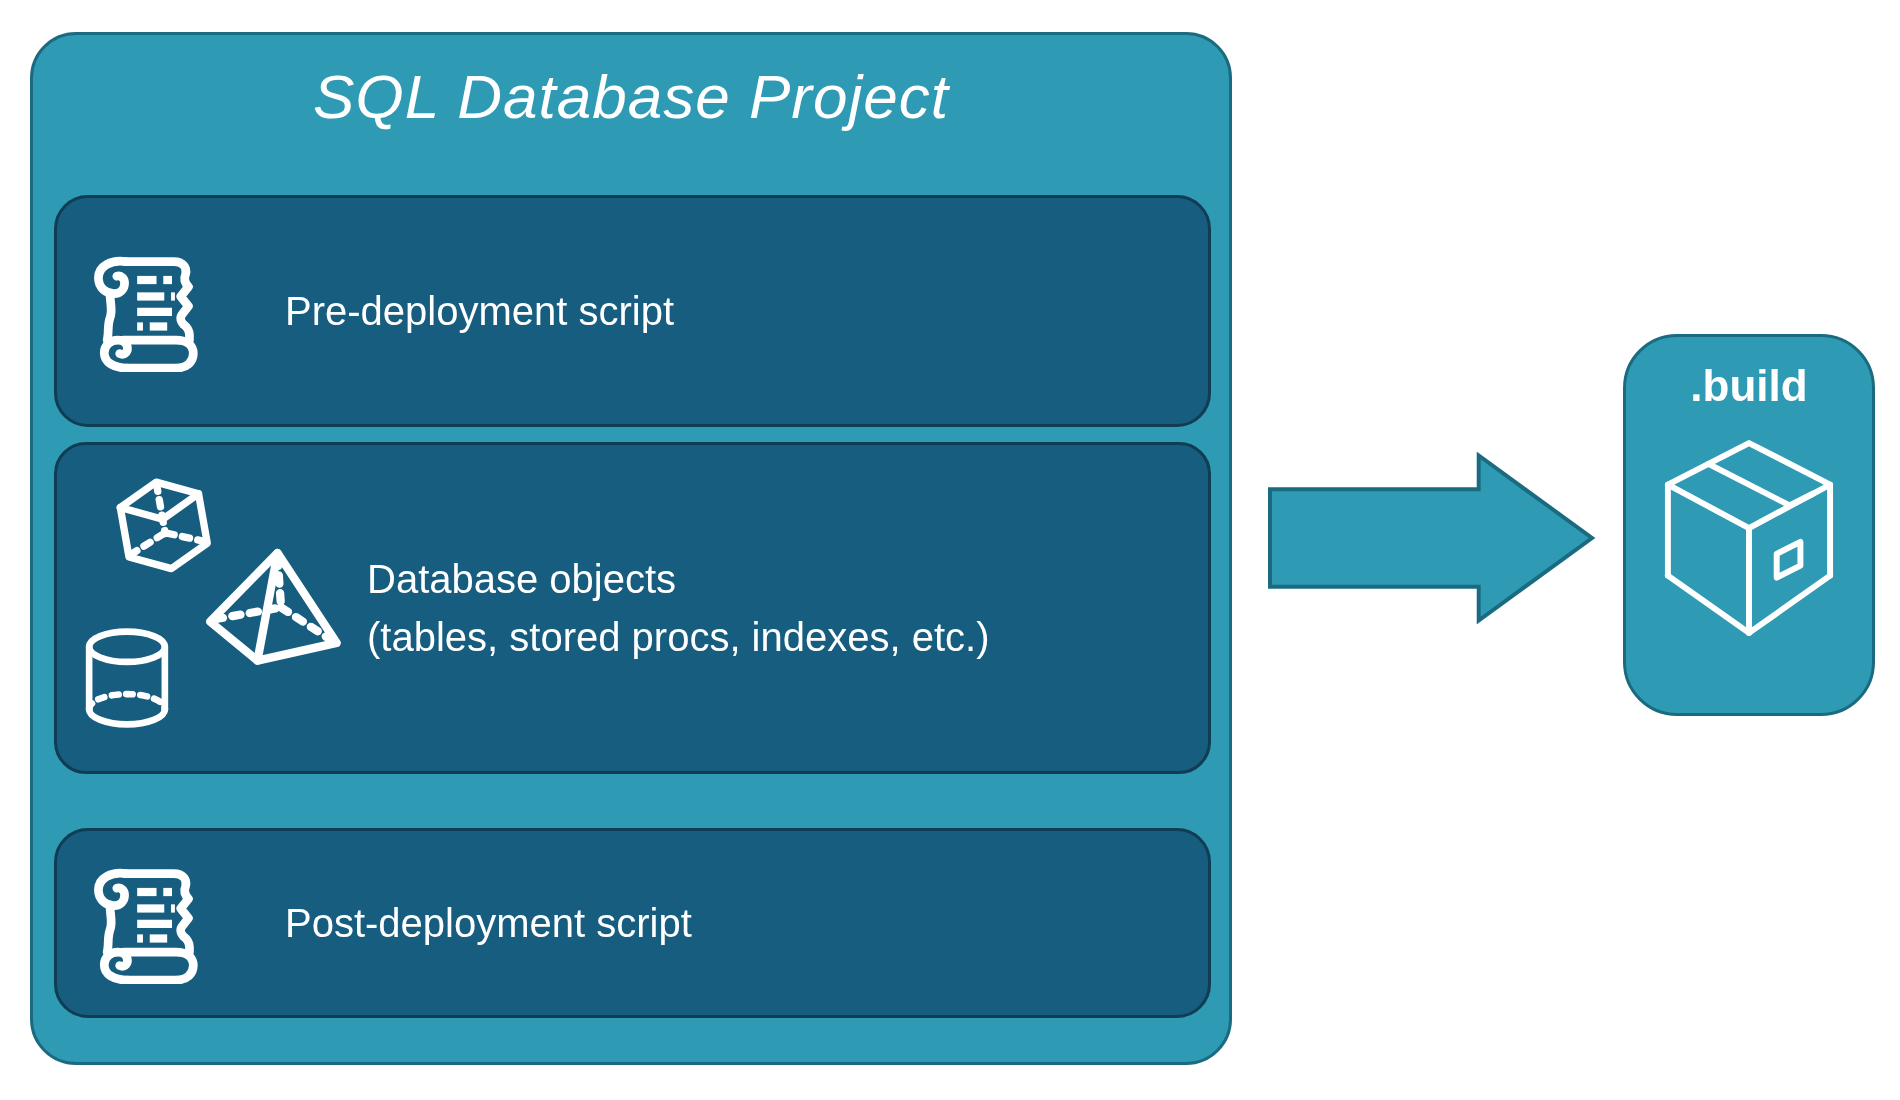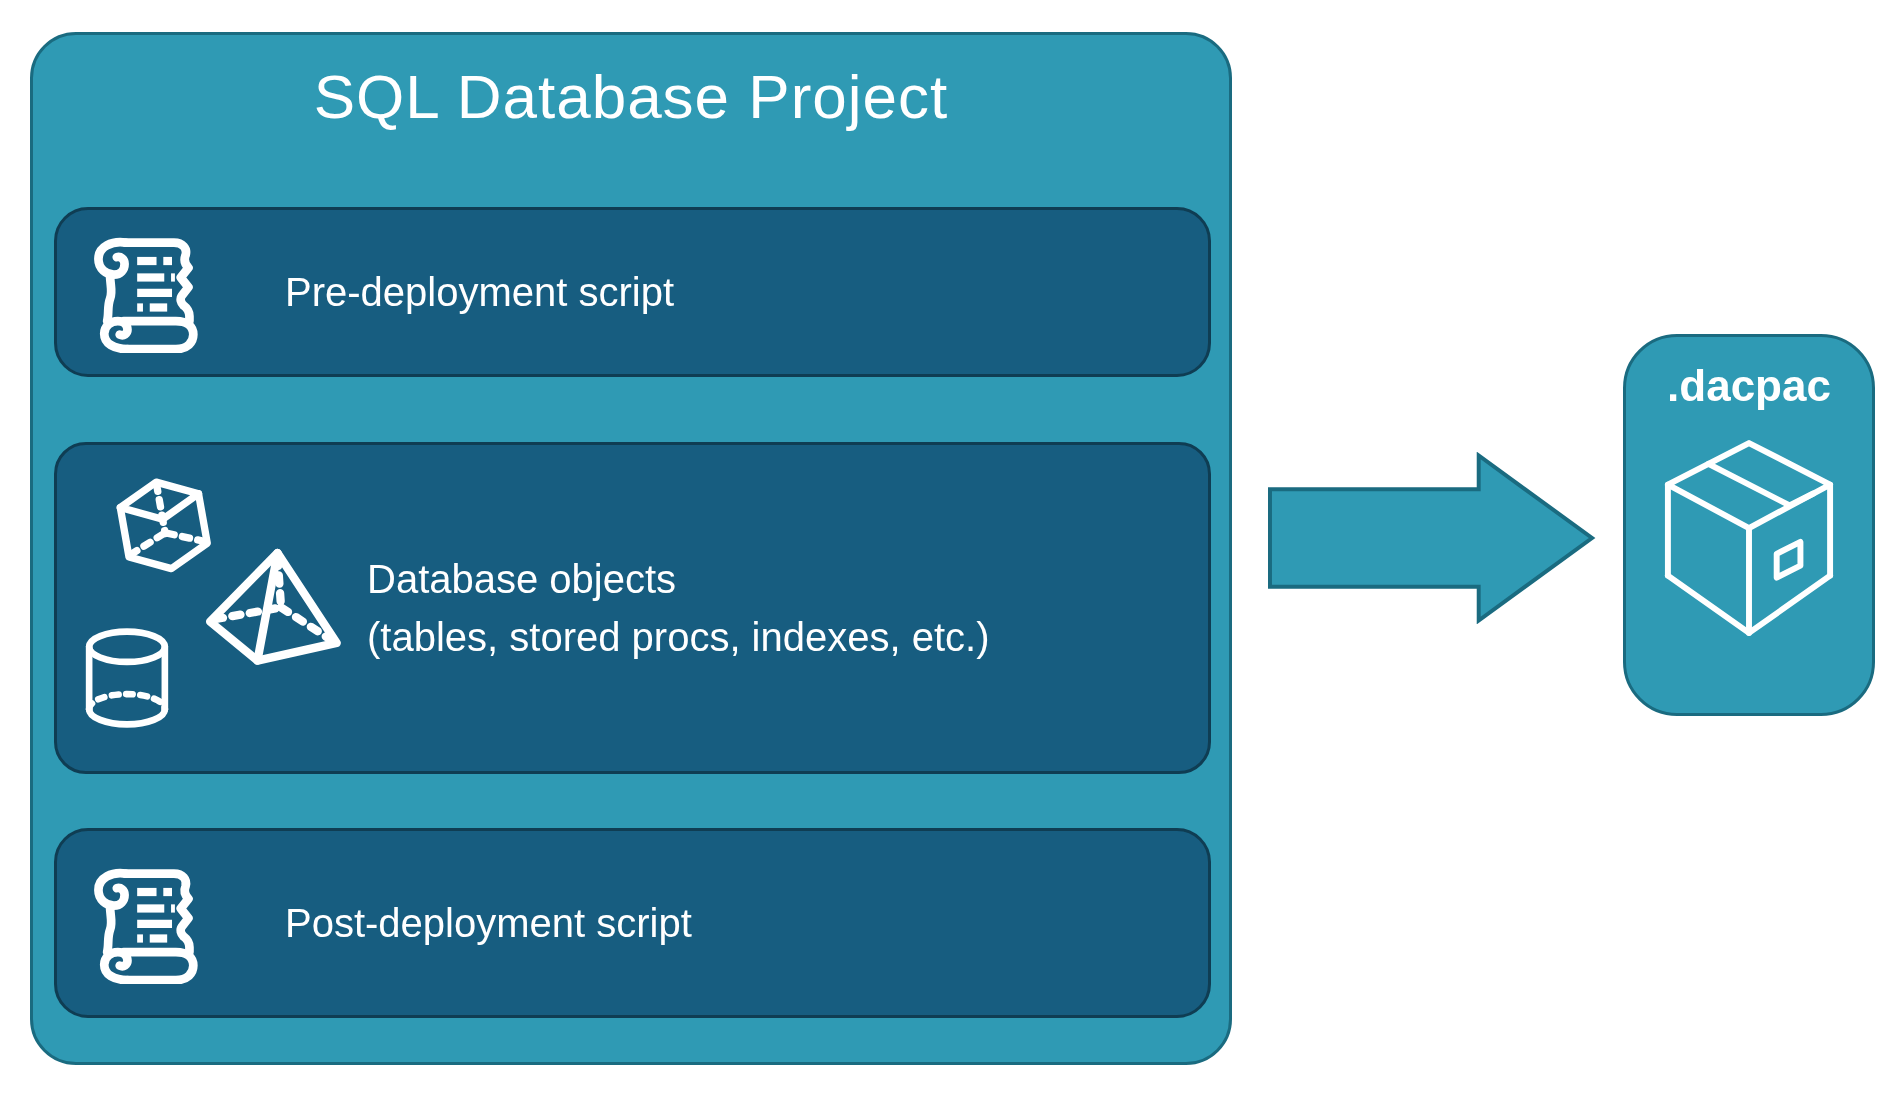--- a/index.html
+++ b/index.html
@@ -27,33 +27,34 @@
     box-sizing: border-box;
   }
   .project-title {
     position: absolute;
     left: 0; top: 26px;
     width: 100%;
     text-align: center;
     font-size: 62px;
     letter-spacing: 1px;
     color: var(--text, #ffffff);
+    font-style: italic;
   }
 
   
   .panel {
     position: absolute;
     left: 21px;
     width: 1157px;
     background: var(--panel-fill, #175D80);
     border: 3px solid var(--panel-border, #0F3D53);
     border-radius: 34px;
     box-sizing: border-box;
   }
-  .panel-1 { top: 172px; height: 170px; padding-left: 24px; }
+  .panel-1 { top: 160px; height: 232px; padding-left: 24px; }
   .panel-2 { top: 407px; height: 332px; border-radius: 32px; }
   .panel-3 { top: 793px; height: 190px; }
 
   .panel .row-label {
     position: absolute;
     left: 228px; top: 50%;
     transform: translateY(-50%);
     font-size: 40px;
     white-space: nowrap;
   }
@@ -203,21 +204,21 @@
   </div>
 </div>
 
 <div class="arrow">
   <svg viewBox="0 0 330 172">
     <polygon points="2,37 212,37 212,3 326,86 212,169 212,135 2,135" fill="#2F9AB4" stroke="#1A6B80" stroke-width="4" stroke-linejoin="miter"></polygon>
   </svg>
 </div>
 
 <div class="dacpac">
-  <div class="dacpac-label">.dacpac</div>
+  <div class="dacpac-label">.build</div>
   <svg class="icon-package" viewBox="0 0 180 210">
     <g fill="none" stroke="#fff" stroke-width="6" stroke-linecap="round" stroke-linejoin="round">
       <polygon points="90,8 172,50 90,94 8,50"></polygon>
       <path d="M49 29 L131 71"></path>
       <path d="M131 71 L155 59"></path>
       <line x1="8" y1="50" x2="8" y2="142"></line>
       <line x1="172" y1="50" x2="172" y2="142"></line>
       <line x1="90" y1="94" x2="90" y2="200"></line>
       <path d="M8 142 L90 200 L172 142"></path>
       <polygon points="118,120 142,108 142,132 118,144"></polygon>

